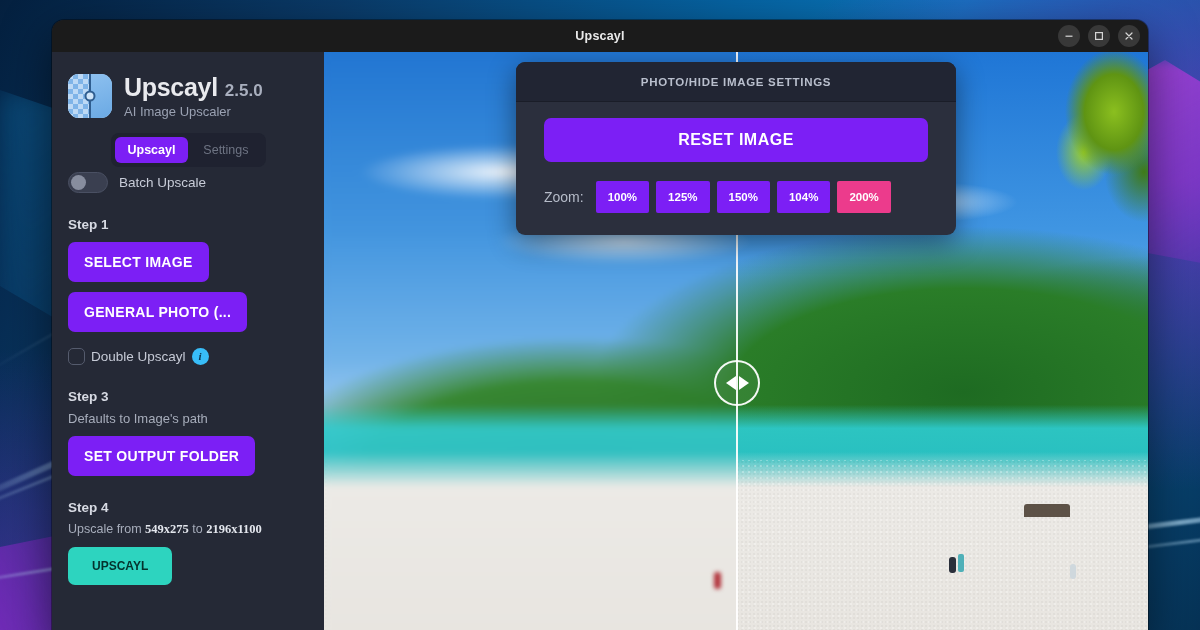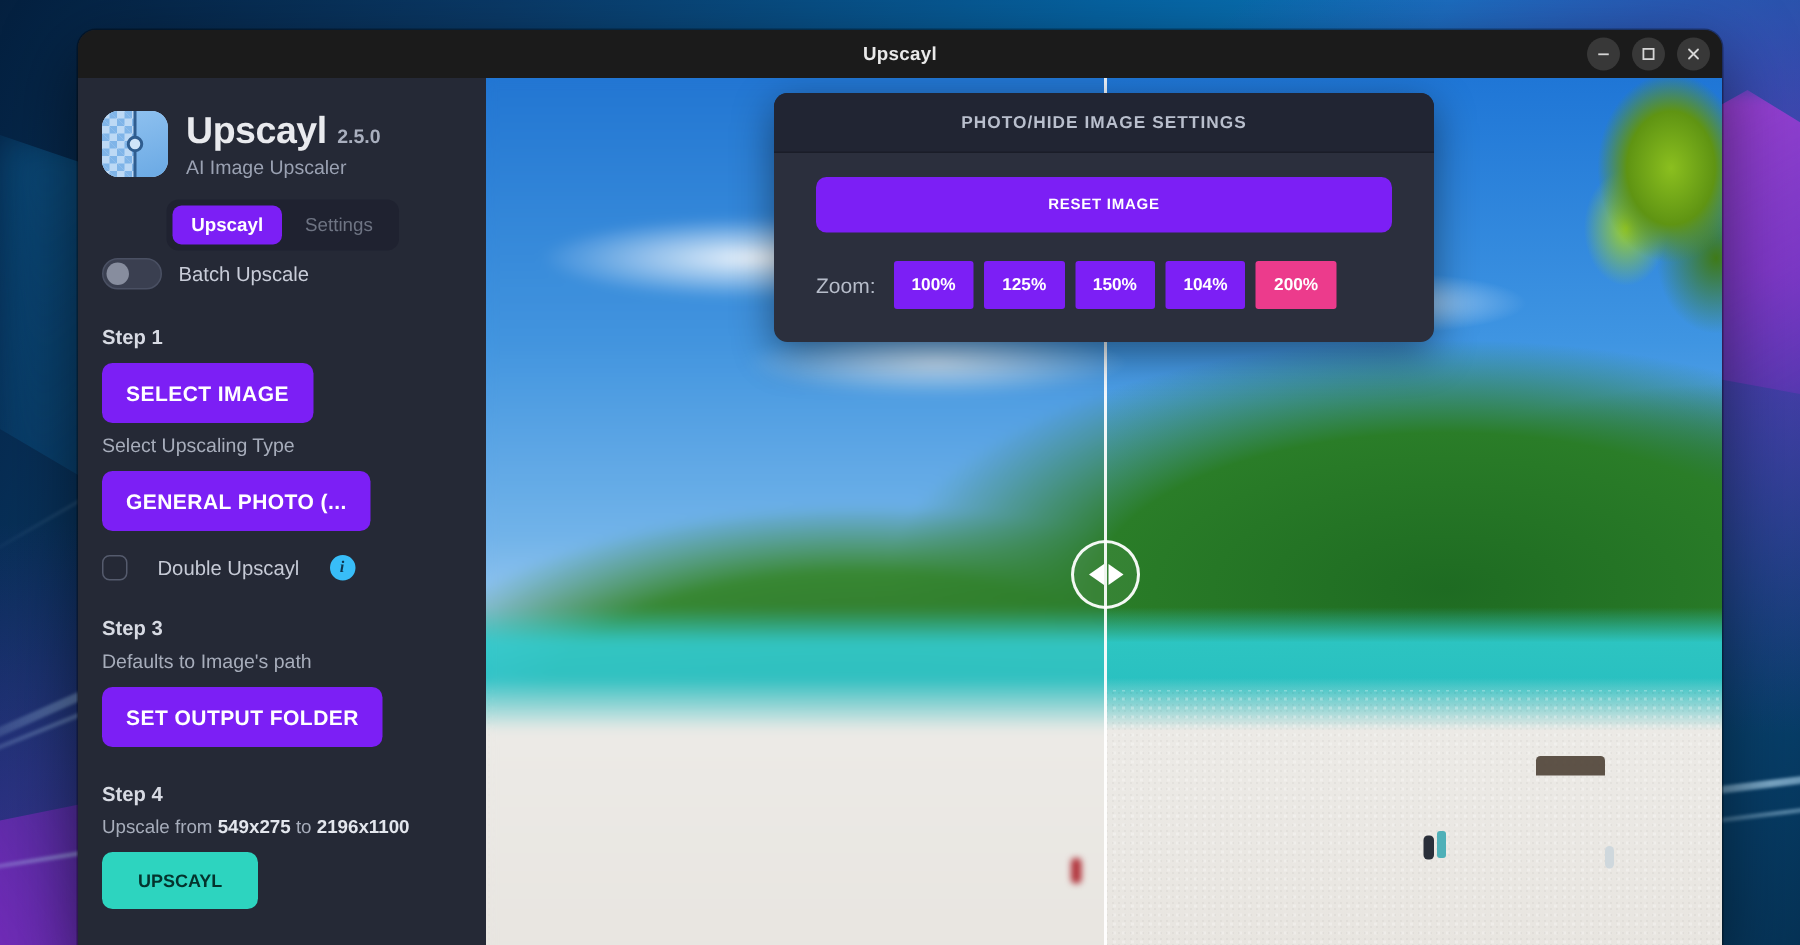--- a/index.html
+++ b/index.html
@@ -153,21 +153,21 @@
   }
   #logo-knob {
     position: absolute; left: 50%; top: 50%;
     width: 11px; height: 11px; border-radius: 50%;
     background: #cfe4f8; border: 2px solid #2f5d8f;
     transform: translate(-50%, -50%);
   }
   #brand-text { line-height: 1.1; }
   #brand-title-row { display: flex; align-items: baseline; gap: 7px; }
   #brand-name { color: #e9eaee; font-size: 25px; font-weight: bold; letter-spacing: -0.3px; }
-  #brand-version { color: #a9afbe; font-size: 13px; font-weight: bold; }
+  #brand-version { color: #a9afbe; font-size: 17px; font-weight: bold; }
   #brand-tagline { color: #9aa1b2; font-size: 13px; margin-top: 3px; }
 
   #tab-group {
     margin: 14px auto 0 auto;
     width: 155px;
     background: #1f2230;
     border-radius: 8px;
     padding: 4px;
     display: flex;
     gap: 2px;
@@ -217,21 +217,21 @@
     font-size: 14px;
     font-weight: bold;
     letter-spacing: .3px;
     border: none;
     border-radius: 7px;
     padding: 12px 16px;
     cursor: pointer;
     font-family: inherit;
     white-space: nowrap;
   }
-  #double-row { display: flex; align-items: center; gap: 20px; margin-top: 16px; }
+  #double-row { display: flex; align-items: center; gap: 6px; margin-top: 16px; }
   #double-checkbox {
     width: 17px; height: 17px; flex: 0 0 17px;
     border-radius: 5px;
     border: 1.5px solid #555b6d;
     background: transparent;
     cursor: pointer;
   }
   #double-label { color: #c6cad6; font-size: 13.5px; }
   #double-info {
     width: 17px; height: 17px; flex: 0 0 17px;
@@ -239,21 +239,21 @@
     background: #38bdf8;
     color: #0d3550;
     font-size: 11px;
     font-weight: bold;
     font-style: italic;
     display: flex; align-items: center; justify-content: center;
     cursor: pointer;
     font-family: "Liberation Serif", serif;
   }
   #upscale-line { color: #a7adbb; font-size: 12.5px; margin-top: 7px; }
-  #upscale-line b { color: #e3e6ed; }
+  #upscale-line b { color: #e3e6ed; font-family: Liberation Serif, serif; }
   #upscale-button {
     margin-top: 10px;
     background: #2dd4bf;
     color: #04332d;
     font-size: 12px;
     font-weight: bold;
     border: none;
     border-radius: 7px;
     padding: 12px 24px;
     cursor: pointer;
@@ -368,21 +368,21 @@
     padding: 14px 10px 13px 10px;
     cursor: pointer;
     border-bottom: 1px solid #1a1d28;
   }
   #settings-body { padding: 16px 28px 22px 28px; }
   #reset-image-button {
     display: block;
     width: 100%;
     background: #7c1ff5;
     color: #ffffff;
-    font-size: 10px;
+    font-size: 16px;
     font-weight: bold;
     letter-spacing: .5px;
     border: none;
     border-radius: 7px;
     padding: 13px 0;
     cursor: pointer;
     font-family: inherit;
   }
   #zoom-row {
     display: flex;
@@ -470,21 +470,20 @@
         <div id="batch-row">
           <div id="batch-toggle">
             <div id="batch-toggle-knob"></div>
           </div>
           <span id="batch-label">Batch Upscale</span>
         </div>
 
         <div class="step-title">Step 1</div>
         <button class="btn-primary">SELECT IMAGE</button>
 
-        <div class="step-sub">Select Upscaling Type</div>
         <button class="btn-primary">GENERAL PHOTO (...</button>
 
         <div id="double-row">
           <div id="double-checkbox"></div>
           <span id="double-label">Double Upscayl</span>
           <span id="double-info">i</span>
         </div>
 
         <div class="step-title">Step 3</div>
         <div class="step-sub">Defaults to Image's path</div>

